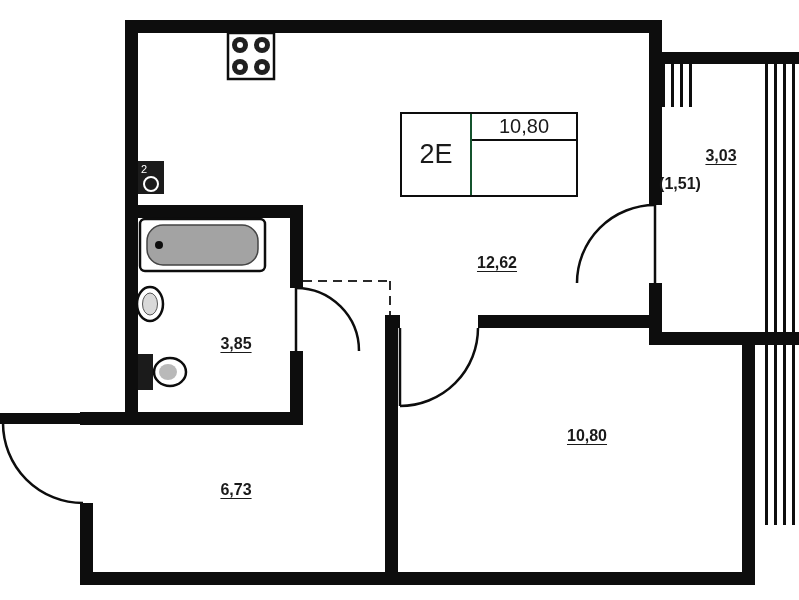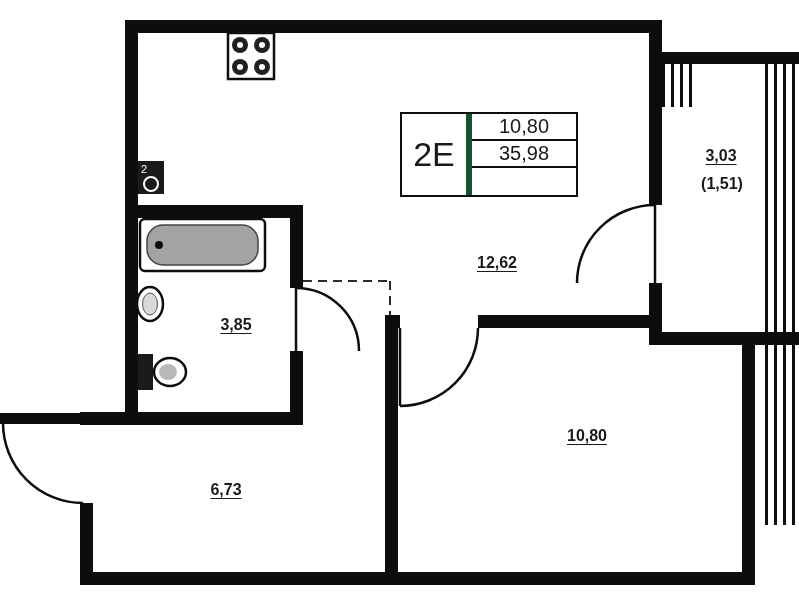--- a/index.html
+++ b/index.html
@@ -7,22 +7,22 @@
         font-family:"Liberation Sans",sans-serif;color:#1a1a1a;}
   .wall{position:absolute;background:#0d0d0d;}
   .stripes{position:absolute;background:repeating-linear-gradient(90deg,#0d0d0d 0 3px,#ffffff 3px 9px);}
   svg.overlay{position:absolute;left:0;top:0;}
   .room-label{position:absolute;transform:translate(-50%,-50%);font-size:16px;
               text-decoration:underline;text-underline-offset:3px;white-space:nowrap;font-weight:bold;}
   .room-label.nounder{text-decoration:none;}
   .area-table{position:absolute;left:400px;top:112px;display:grid;
               grid-template-columns:70px 104px;grid-template-rows:repeat(3,27px);
               border:2px solid #0d0d0d;background:#ffffff;}
-  .area-table .type{grid-column:1;grid-row:1/4;border-right:6px solid #14532d;
-              display:flex;align-items:center;justify-content:center;font-size:34px;}
+  .area-table .type{grid-column:1;grid-row:1/4;border-right:2px solid #14532d;
+              display:flex;align-items:center;justify-content:center;font-size:27px;}
   .area-table .val{grid-column:2;border-bottom:2px solid #0d0d0d;
               display:flex;align-items:center;justify-content:center;font-size:20px;}
   .area-table .val.last{border-bottom:none;}
 </style>
 </head>
 <body>
 
 <div id="plan">
 
   <div class="stripes" style="left:662px;top:52px;width:30px;height:55px;"></div>
@@ -91,23 +91,22 @@
     <g>
       <rect x="138" y="354" width="15" height="36" fill="#1b1b1b"></rect>
       <ellipse cx="170" cy="372" rx="16" ry="14" fill="#ffffff" stroke="#0d0d0d" stroke-width="2.5"></ellipse>
       <ellipse cx="168" cy="372" rx="9" ry="8" fill="#b9b9b9"></ellipse>
     </g>
   </svg>
 
   <div class="area-table">
     <div class="type">2E</div>
     <div class="val">10,80</div>
-    <div class="val">35,98</div>
   </div>
 
   <div class="room-label" style="left:497px;top:263px;">12,62</div>
-  <div class="room-label" style="left:236px;top:325px;">3,85</div>
-  <div class="room-label" style="left:226px;top:490px;text-align:center;">6,73</div>
+  <div class="room-label" style="left:236px;top:344px;">3,85</div>
+  <div class="room-label" style="left:236px;top:490px;text-align:center;">6,73</div>
   <div class="room-label" style="left:587px;top:436px;">10,80</div>
   <div class="room-label" style="left:721px;top:156px;">3,03</div>
-  <div class="room-label nounder" style="left:722px;top:184px;">(1,51)</div>
+  <div class="room-label nounder" style="left:680px;top:184px;">(1,51)</div>
 
 </div>
 
 </body></html>

